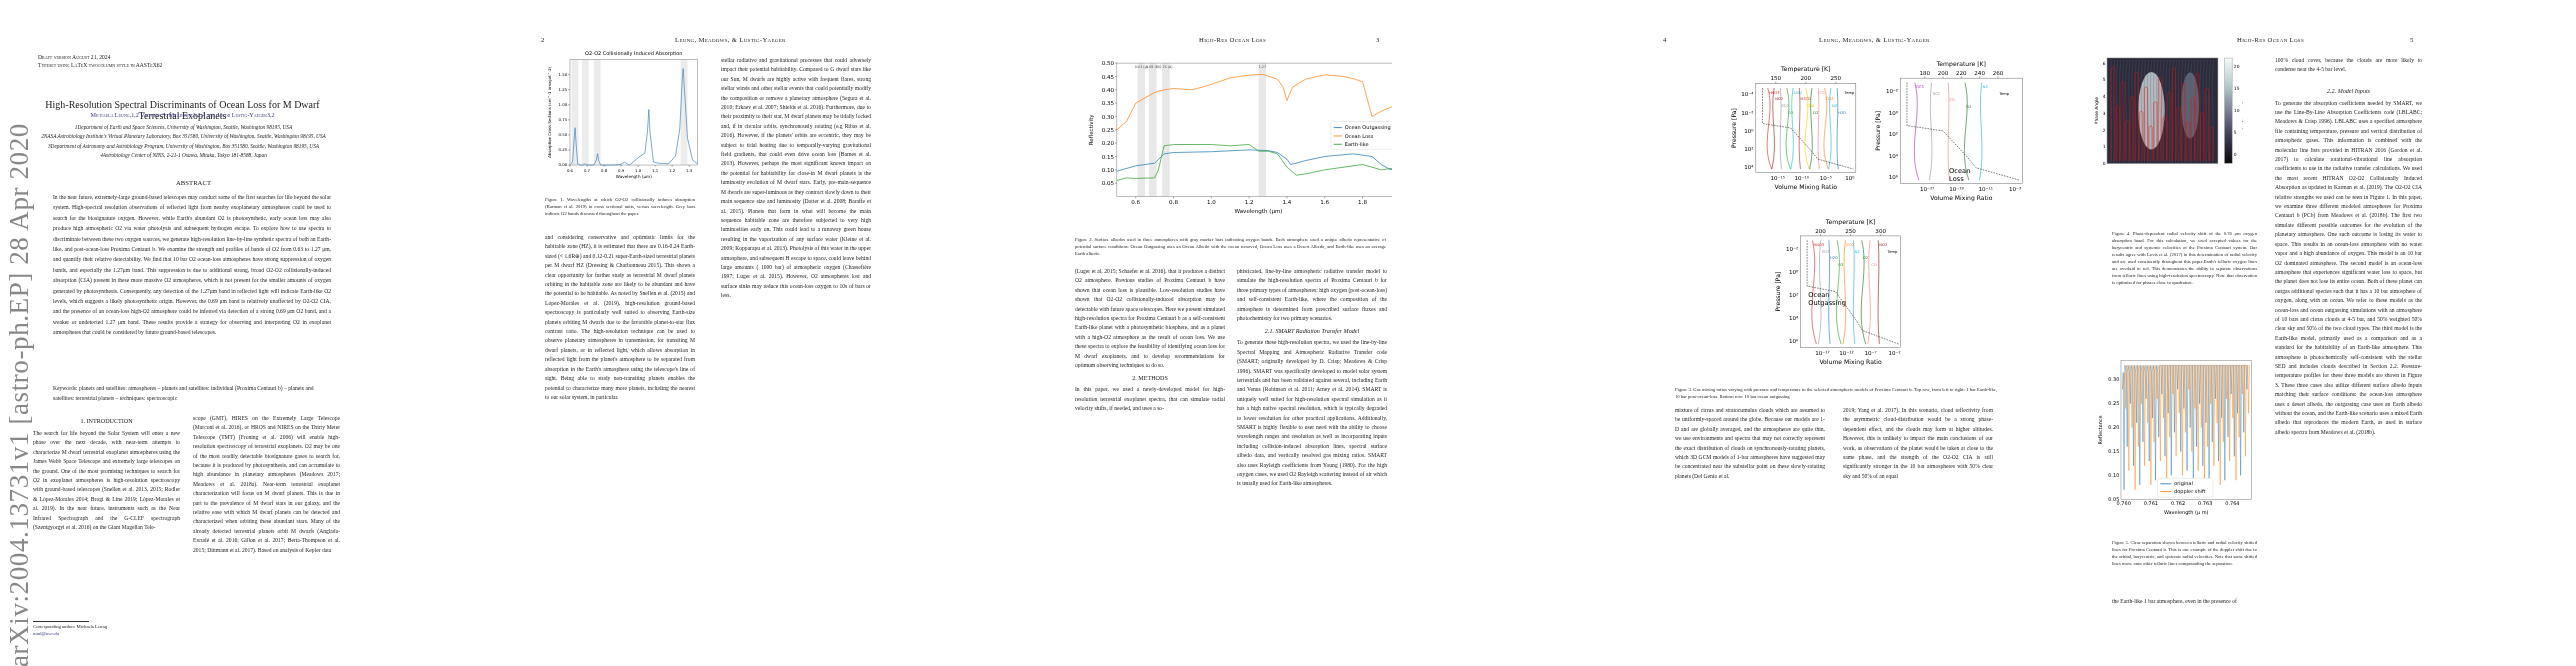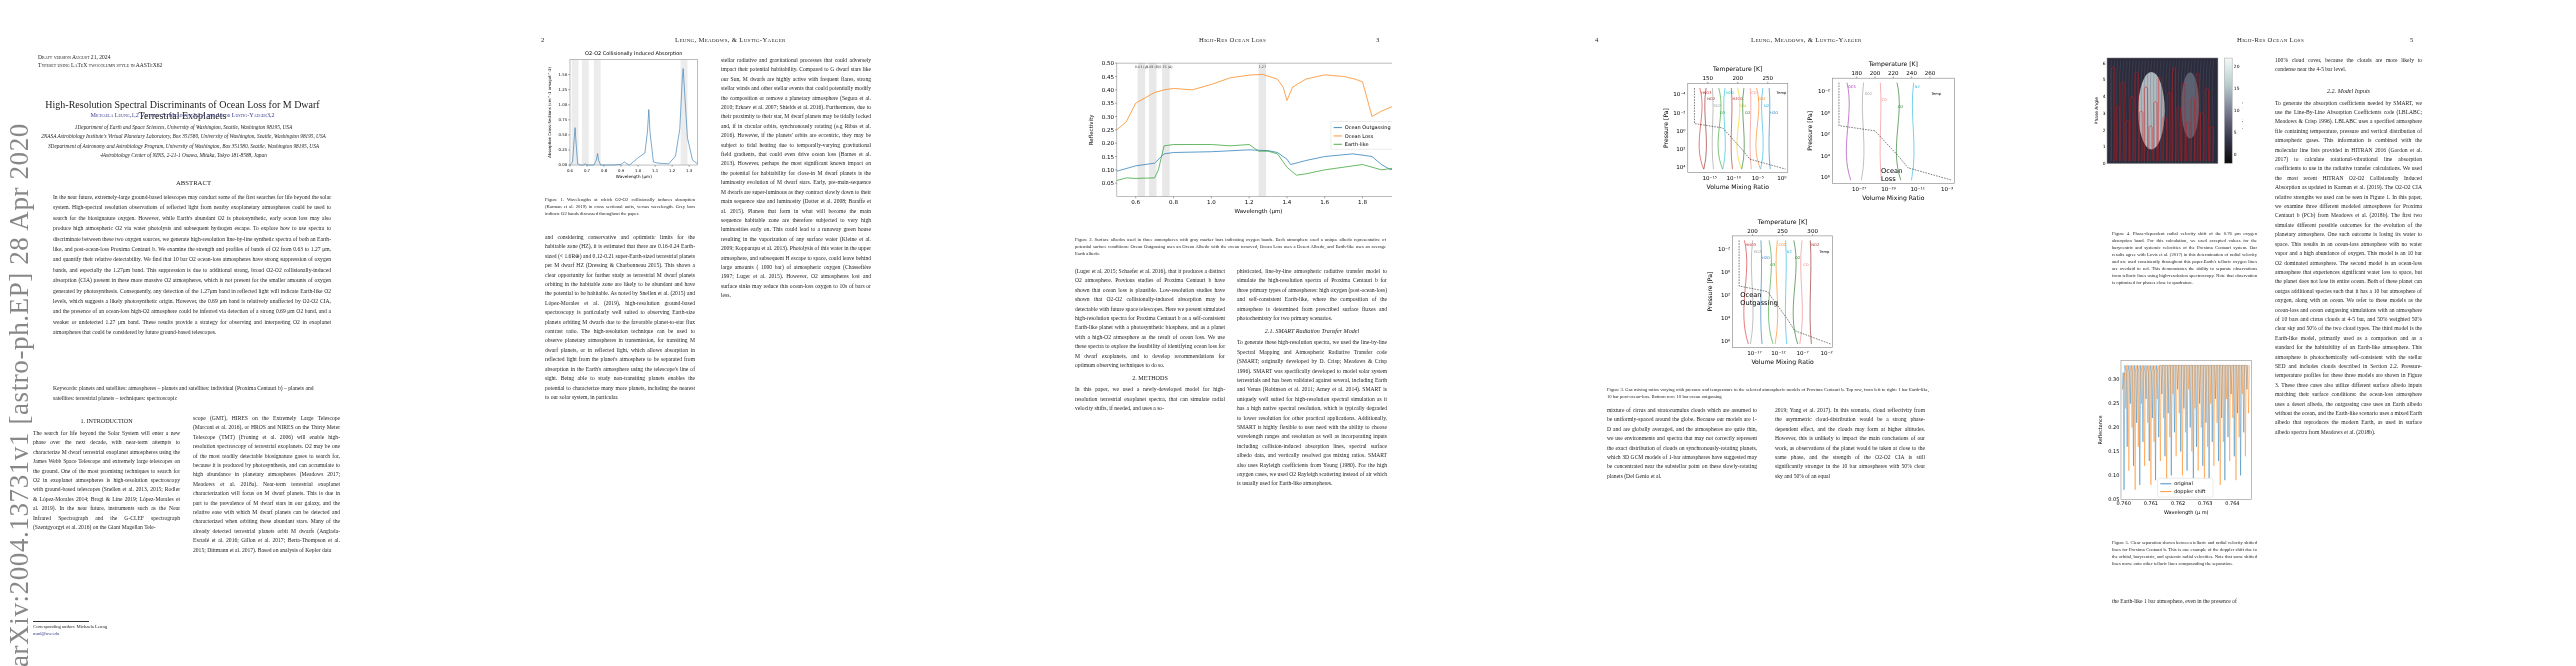--- a/index.html
+++ b/index.html
@@ -1,21 +1,21 @@
 <!DOCTYPE html>
 <html style="font-size:9px"><head>
 <meta charset="utf-8">
 <style>
   html, body { margin:0; padding:0; background:#fff; }
   body { width:2576px; height:667px; position:relative; overflow:hidden; font-family:"DejaVu Serif", serif; color:#222; }
   .page { position:absolute; top:0; height:667px; background:#fff; }
   .p1 { left:0; width:514px; }
   .p2 { left:514px; width:517px; }
   .p3 { left:1031px; width:517px; }
-  .p4 { left:1568px; width:517px; }
+  .p4 { left:1636px; width:517px; }
   .p5 { left:2065px; width:511px; }
   .arxiv { position:absolute; left:4.4px; top:667px; transform-origin:0 0; transform:rotate(-90deg); font-family:"Liberation Serif", serif; font-size:27px; color:#888; white-space:nowrap; letter-spacing:0.6px; }
   .running { position:absolute; top:36px; font-family:"Liberation Serif", serif; font-size:6.7px; letter-spacing:0.3px; font-variant:small-caps; color:#222; }
   .pnum { position:absolute; top:36px; font-family:"Liberation Serif", serif; font-size:6.7px; }
   .draft { position:absolute; left:38px; top:54px; font-family:"Liberation Serif", serif; font-size:5.6px; line-height:7.8px; font-variant:small-caps; }
   .title { position:absolute; left:38px; width:289px; top:99px; text-align:center; font-family:"Liberation Serif", serif; font-size:10px; }
   .authors { position:absolute; left:38px; width:289px; top:112px; text-align:center; font-family:"Liberation Serif", serif; font-size:6.1px; font-variant:small-caps; color:#3b3b8c; }
   .affil { position:absolute; left:28px; width:311px; top:123px; text-align:center; font-family:"Liberation Serif", serif; font-size:5.3px; line-height:9.4px; font-style:italic; }
   .abs-h { position:absolute; left:38px; width:311px; top:179px; text-align:center; font-family:"Liberation Serif", serif; font-size:6.7px; }
   .abstract { position:absolute; left:53px; width:278px; top:192px; font-family:"Liberation Serif", serif; font-size:5.6px; line-height:10.4px; text-align:justify; }

